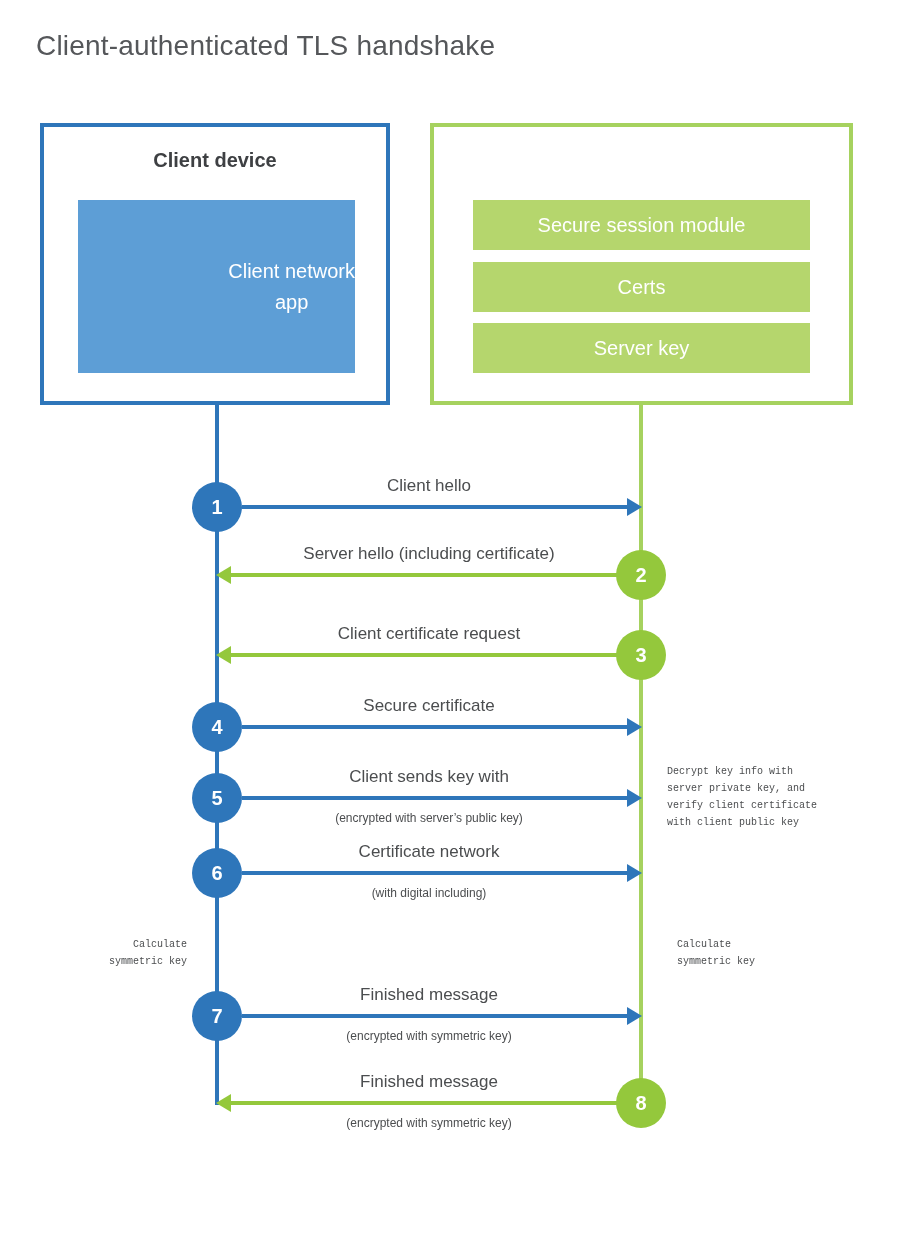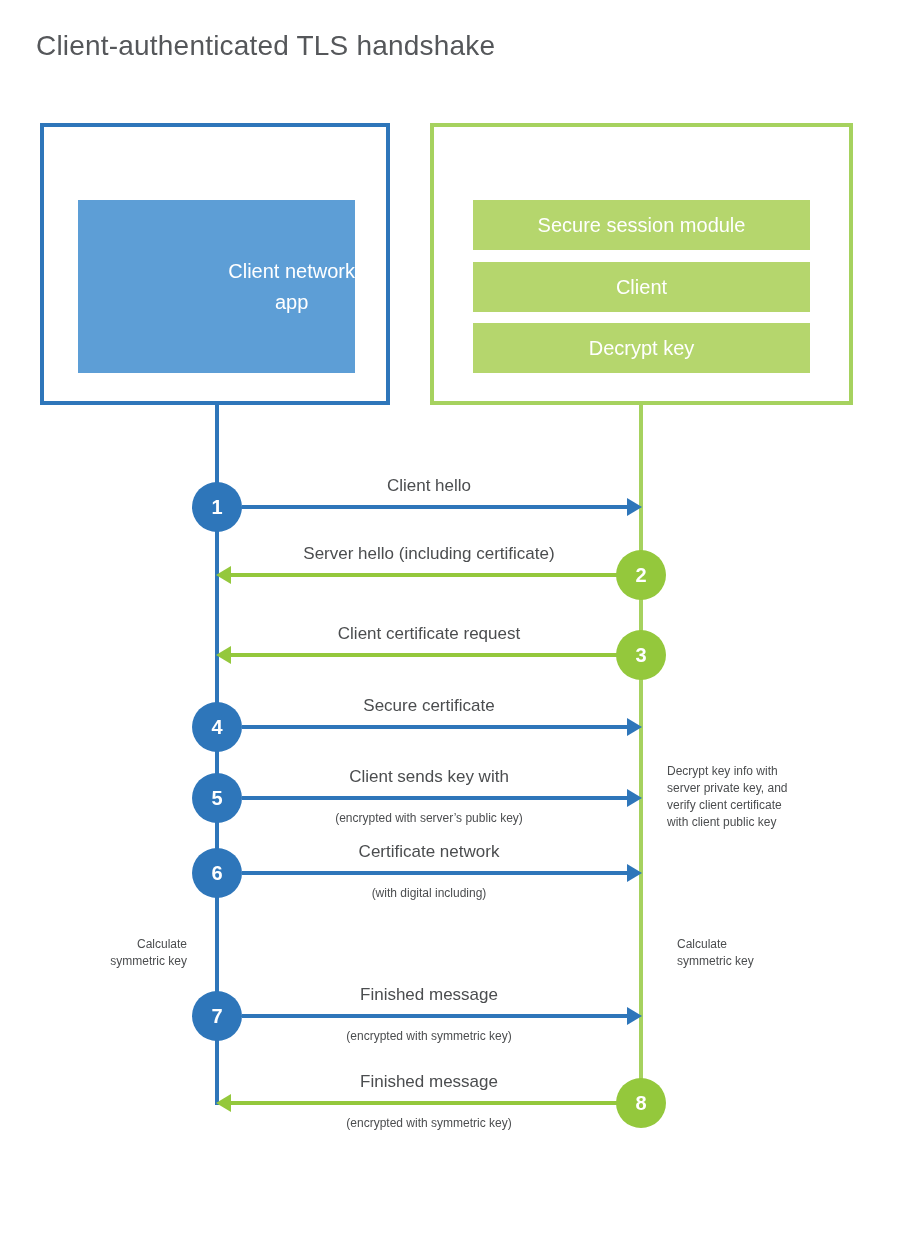--- a/index.html
+++ b/index.html
@@ -58,44 +58,45 @@
   .step-circle.bg-green{background:var(--green);}
   .msg-label{
     position:absolute;left:229px;width:400px;height:24px;line-height:24px;
     text-align:center;font-size:17px;color:var(--ink);z-index:2;
   }
   .msg-sub{
     position:absolute;left:229px;width:400px;height:18px;line-height:18px;
     text-align:center;font-size:12px;color:var(--ink);z-index:2;
   }
   .note{
-    position:absolute;font-size:12px;line-height:17px;color:var(--ink);white-space:pre-line;
+    position:absolute;font-size:10px;line-height:17px;color:var(--ink);white-space:pre-line;font-family:Liberation Mono, monospace;
   }
   .note.calc-left{left:37px;top:936px;width:150px;text-align:right;}
   .note.calc-right{left:677px;top:936px;width:170px;text-align:left;}
   .note.decrypt{left:667px;top:763px;width:180px;text-align:left;}
 </style>
 </head>
 <body>
 
 <div class="canvas">
 
   <h1 class="title">Client-authenticated TLS handshake</h1>
 
   <div class="actor-box client">
+    <div class="actor-title">Client device</div>
     <div class="client-app">
       <span>Client network
 app</span>
     </div>
   </div>
 
   <div class="actor-box server">
     <div class="server-bar" style="top:73px">Secure session module</div>
-    <div class="server-bar" style="top:135px">Client</div>
-    <div class="server-bar" style="top:196px">Decrypt key</div>
+    <div class="server-bar" style="top:135px">Certs</div>
+    <div class="server-bar" style="top:196px">Server key</div>
   </div>
 
   <div class="lifeline blue"></div>
   <div class="lifeline green"></div>
 
   <div id="steps">
       <div class="shaft blue" style="top: 505px; left: 242px; width: 385px;"></div>
       <div class="head right" style="top: 498px; left: 627px;"></div>
       <div class="step-circle bg-blue" style="left: 192px; top: 482px;">1</div>
       <div class="msg-label" style="top: 474px;">Client hello</div>

